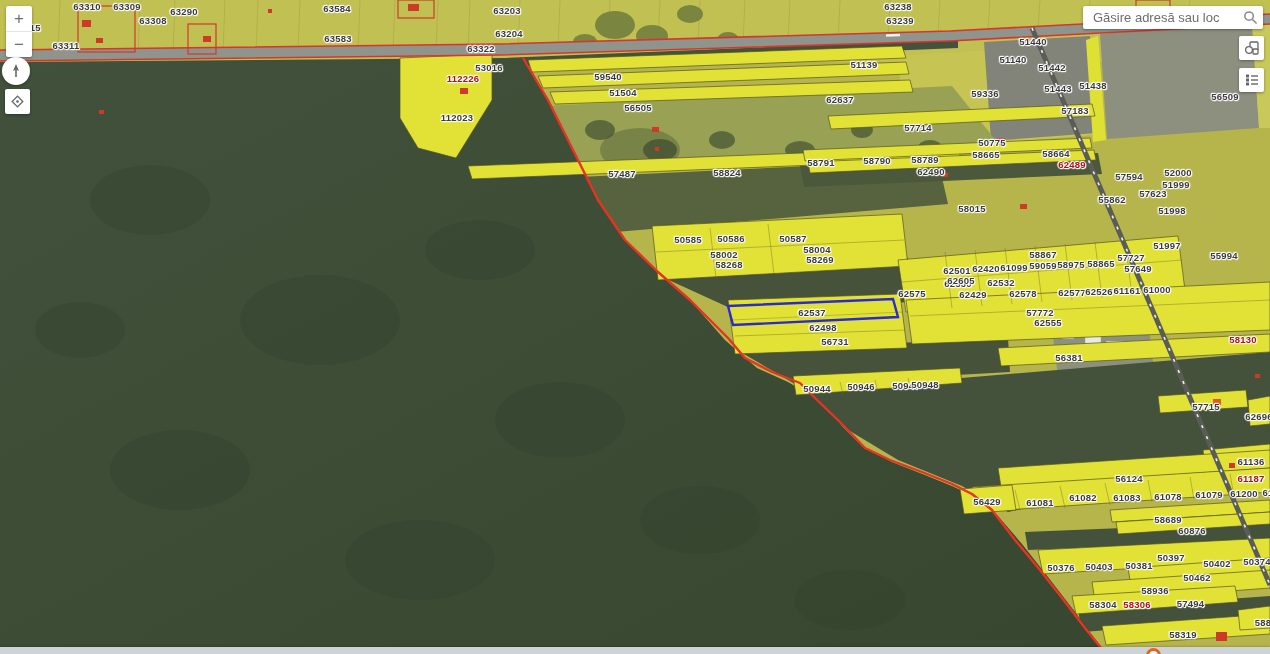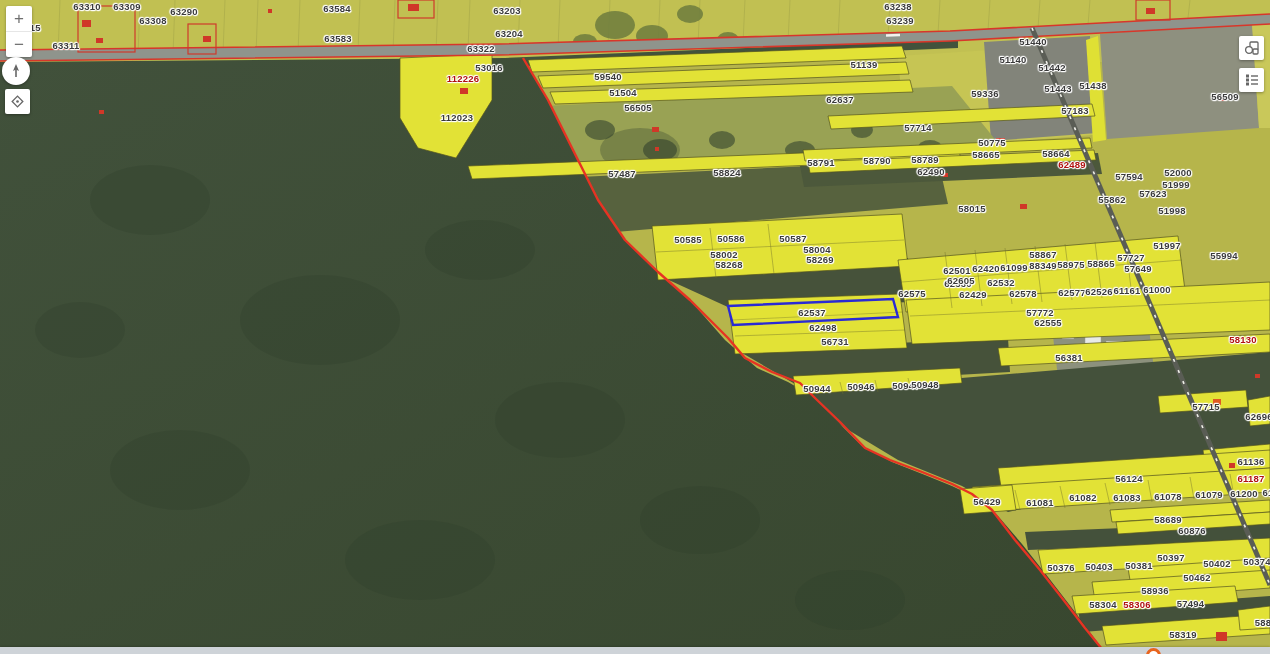--- a/index.html
+++ b/index.html
@@ -297,21 +297,21 @@
         <span class="plabel" style="left: 622px; top: 173px;">57487</span>
         <span class="plabel" style="left: 727px; top: 172px;">58824</span>
         <span class="plabel" style="left: 972px; top: 208px;">58015</span>
         <span class="plabel" style="left: 1167px; top: 245px;">51997</span>
         <span class="plabel" style="left: 1224px; top: 255px;">55994</span>
         <span class="plabel" style="left: 1043px; top: 254px;">58867</span>
         <span class="plabel" style="left: 1131px; top: 257px;">57727</span>
         <span class="plabel" style="left: 1138px; top: 268px;">57649</span>
         <span class="plabel" style="left: 1101px; top: 263px;">58865</span>
         <span class="plabel" style="left: 1071px; top: 264px;">58975</span>
-        <span class="plabel" style="left: 1043px; top: 265px;">88349</span>
+        <span class="plabel" style="left: 1043px; top: 265px;">59059</span>
         <span class="plabel" style="left: 1014px; top: 267px;">61099</span>
         <span class="plabel" style="left: 986px; top: 268px;">62420</span>
         <span class="plabel" style="left: 957px; top: 270px;">62501</span>
         <span class="plabel" style="left: 958px; top: 283px;">62530</span>
         <span class="plabel" style="left: 1001px; top: 282px;">62532</span>
         <span class="plabel" style="left: 912px; top: 293px;">62575</span>
         <span class="plabel" style="left: 944px; top: 280px; padding-left: 34px;">62605</span>
         <span class="plabel" style="left: 973px; top: 294px;">62429</span>
         <span class="plabel" style="left: 1023px; top: 293px;">62578</span>
         <span class="plabel" style="left: 1072px; top: 292px;">62577</span>
@@ -380,20 +380,29 @@
     </svg>
   </div>
 
   <div id="locate-btn" class="widget">
     <svg width="15" height="15" viewBox="0 0 16 16">
       <rect x="4" y="4" width="8" height="8" transform="rotate(45 8 8)" fill="none" stroke="#666" stroke-width="1.4"></rect>
       <circle cx="8" cy="8" r="1.4" fill="#666"></circle>
     </svg>
   </div>
 
+  <div id="search-box" class="widget">
+    <input id="search-input" type="text" placeholder="Găsire adresă sau loc" style="">
+    <div id="search-btn">
+      <svg width="15" height="15" viewBox="0 0 16 16">
+        <circle cx="6.5" cy="6.5" r="4.5" fill="none" stroke="#8a8a8a" stroke-width="1.6"></circle>
+        <line x1="10" y1="10" x2="14.5" y2="14.5" stroke="#8a8a8a" stroke-width="1.6"></line>
+      </svg>
+    </div>
+  </div>
 
   <div id="basemap-btn" class="widget">
     <svg width="16" height="16" viewBox="0 0 16 16">
       <rect x="6" y="2" width="8" height="8" rx="1" fill="none" stroke="#666" stroke-width="1.3"></rect>
       <circle cx="5" cy="10" r="3.4" fill="#fff" stroke="#666" stroke-width="1.3"></circle>
       <rect x="9" y="9" width="5" height="5" rx="1" fill="#fff" stroke="#666" stroke-width="1.3"></rect>
     </svg>
   </div>
 
   <div id="legend-btn" class="widget">

